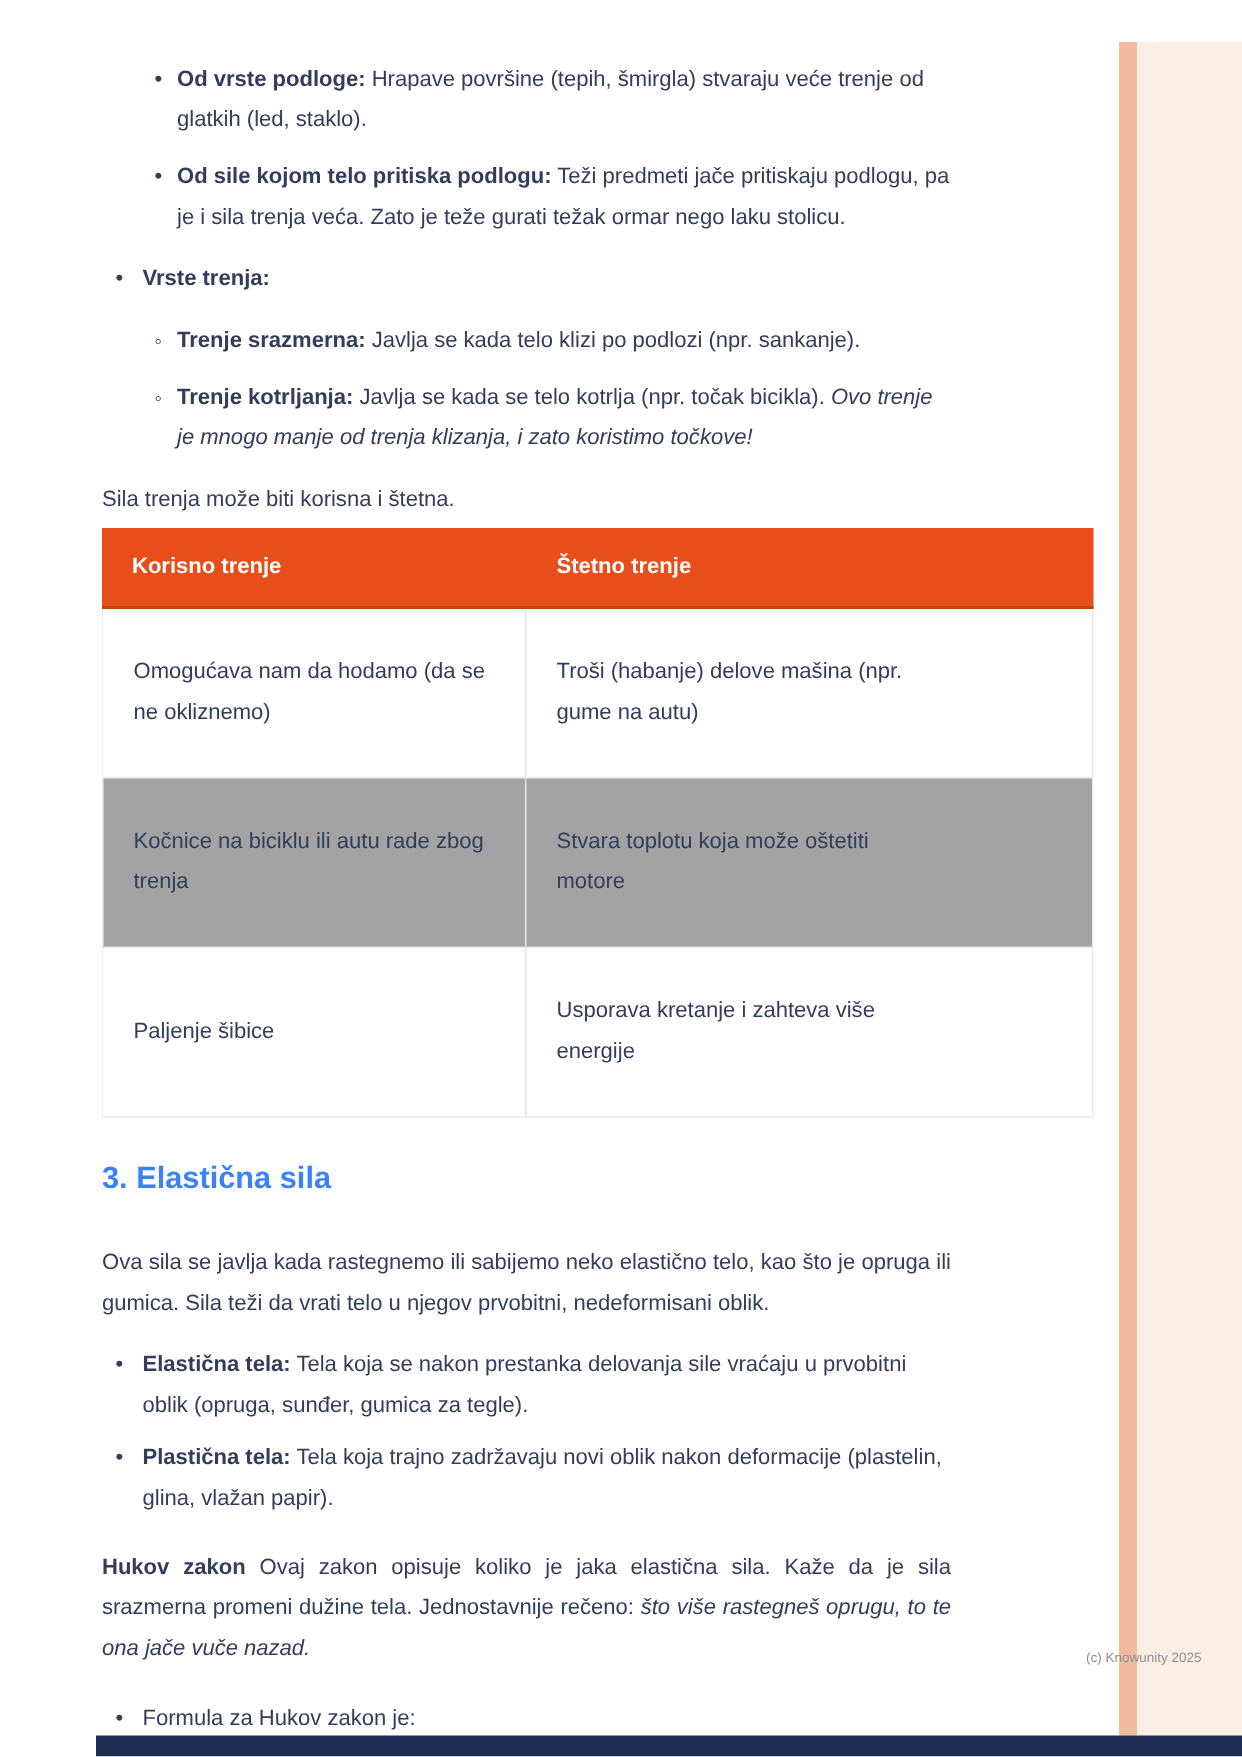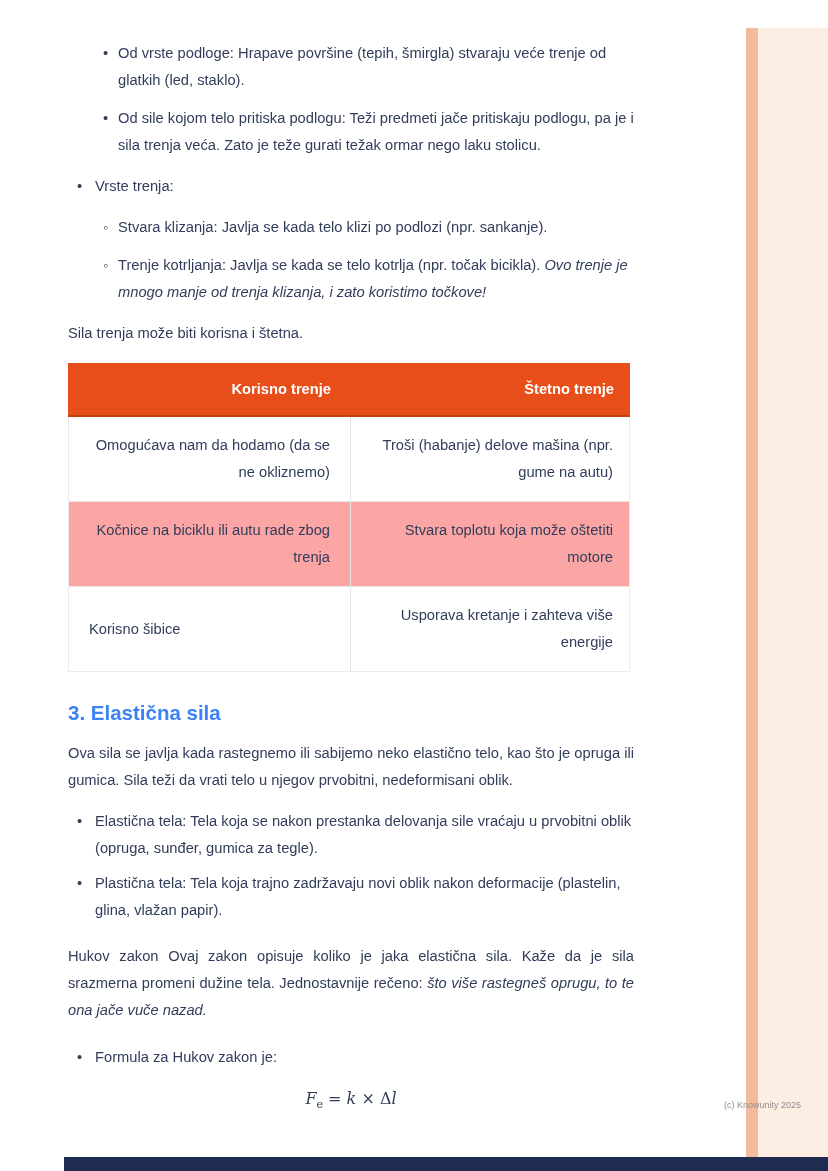--- a/index.html
+++ b/index.html
@@ -5,48 +5,48 @@
   * { margin:0; padding:0; box-sizing:border-box; }
   html,body { width:828px; height:1171px; }
   body {
     background:#ffffff;
     font-family:"Liberation Sans","DejaVu Sans",sans-serif;
     color:#313d5a;
     position:relative;
     overflow:hidden;
   }
   .content { position:absolute; top:40px; left:68px; width:566px; font-size:14.7px; line-height:27px; }
-  b { font-weight:normal; }
+  b { font-weight:bold; }
   .it { font-style:italic; }
 
   .ul { margin-bottom:14px; }
   .li { position:relative; margin-bottom:11px; }
   .lvl1 > .li { padding-left:27px; }
   .lvl1 > .li > .marker { position:absolute; left:9px; top:0; }
   .lvl2 > .li { padding-left:50px; }
   .lvl2 > .li > .marker { position:absolute; left:35px; top:0; }
   .marker { color:#313d5a; }
   .marker.circle { font-size:14px; }
   .nested { margin-top:14px; margin-bottom:0; }
 
   .para { margin-top:14px; }
   .justify { text-align:justify; }
 
-  .table { width:562px; margin-top:16px;text-align:right; }
+  .table { width:661px; margin-top:5px; }
   .thead { display:grid; grid-template-columns:283px 283px; background:#e84e19; border-bottom:2px solid #c24310; }
   .th { color:#ffffff; font-weight:bold; padding:13px 20px; line-height:26px; }
   .tbody { border:1px solid #ececec; border-top:none; }
   .trow { display:grid; grid-template-columns:282px 282px; border-bottom:1px solid #e6e6e6; background:#ffffff; }
   .trow:last-child { border-bottom:none; }
-  .trow.alt { background:#fca5a5; }
-  .td { padding:15px 20px; display:flex; align-items:center; line-height:27px; }
+  .trow.alt { background:#a3a3a3; }
+  .td { padding:29px 20px; display:flex; align-items:center; line-height:27px; }
   .td:first-child { border-right:1px solid #e6e6e6; }
 
   .h2 { color:#3b82f6; font-size:20.5px; line-height:26px; font-weight:bold; margin-top:28px; }
-  .p-elastic { margin-top:14px; }
+  .p-elastic { margin-top:30px; }
   .elastic { margin-top:14px; }
   .elastic .li { margin-bottom:8px; }
   .hooke { margin-top:19px; }
   .formula-list { margin-top:20px; }
 
   .formula { text-align:center; font-family:"DejaVu Serif","Liberation Serif",serif; font-size:16px; line-height:27px; }
   .formula .var { font-style:italic; }
   .formula sub { font-size:11px; }
 
   .side-stripe { position:absolute; left:746px; top:28px; width:12px; height:1129px; background:#f2bb9e; }
@@ -72,21 +72,21 @@
     </div>
 
     <div class="ul lvl1">
       <div class="li">
         <span class="marker">•</span>
         <span class="li-body"><b>Vrste trenja:</b></span>
       </div>
       <div class="ul lvl2 nested">
         <div class="li">
           <span class="marker circle">◦</span>
-          <span class="li-body"><b>Stvara klizanja:</b><span> Javlja se kada telo klizi po podlozi (npr. sankanje).</span><i class="it"></i></span>
+          <span class="li-body"><b>Trenje srazmerna:</b><span> Javlja se kada telo klizi po podlozi (npr. sankanje).</span><i class="it"></i></span>
         </div>
         <div class="li">
           <span class="marker circle">◦</span>
           <span class="li-body"><b>Trenje kotrljanja:</b><span> Javlja se kada se telo kotrlja (npr. točak bicikla). </span><i class="it">Ovo trenje je mnogo manje od trenja klizanja, i zato koristimo točkove!</i></span>
         </div>
       </div>
     </div>
 
     <p class="para">Sila trenja može biti korisna i štetna.</p>
 
@@ -107,21 +107,21 @@
         <div class="trow alt">
           <div class="td">
               <span>Kočnice na biciklu ili autu rade zbog trenja</span>
             </div>
           <div class="td">
               <span>Stvara toplotu koja može oštetiti motore</span>
             </div>
         </div>
         <div class="trow">
           <div class="td">
-              <span>Korisno šibice</span>
+              <span>Paljenje šibice</span>
             </div>
           <div class="td">
               <span>Usporava kretanje i zahteva više energije</span>
             </div>
         </div>
       </div>
     </div>
 
     <h2 class="h2">3. Elastična sila</h2>
 

